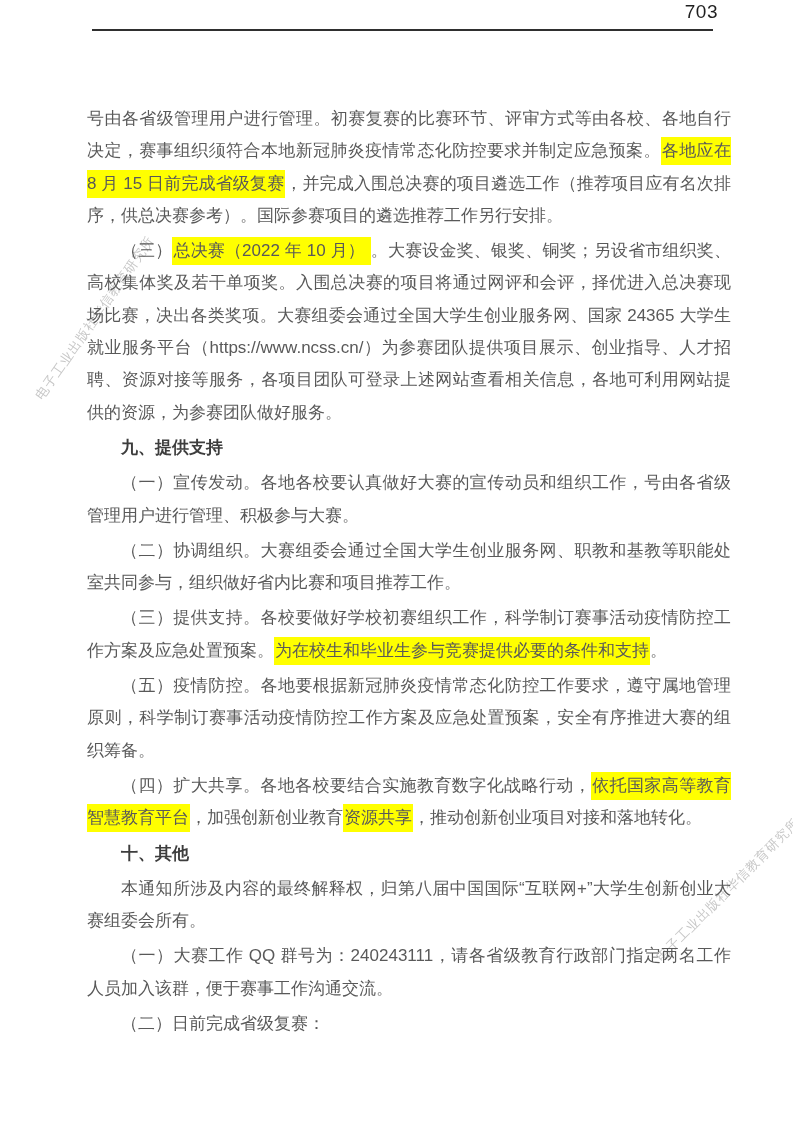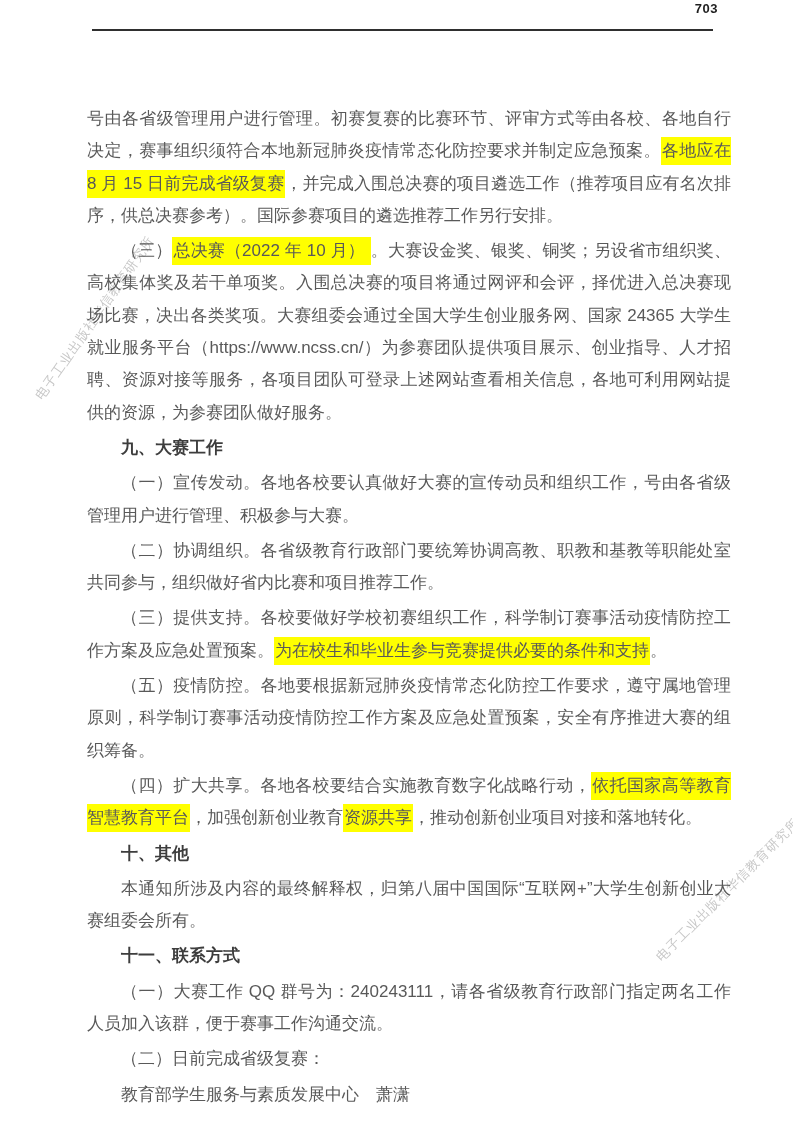--- a/index.html
+++ b/index.html
@@ -11,22 +11,22 @@
     overflow: hidden;
     font-family: "Liberation Sans", "DejaVu Sans", sans-serif;
   }
   
   .page-number {
     position: absolute;
     top: 1px;
     left: 0;
     width: 718px;
     text-align: right;
-    font-size: 13px;
-    font-weight: 700;
+    font-size: 19px;
+    font-weight: 400;
     color: #1f1f1f;
     letter-spacing: 0.5px;
   }
   .header-rule {
     position: absolute;
     top: 29px;
     left: 92px;
     width: 621px;
     height: 2px;
     background: #2f2f2f;
@@ -85,26 +85,24 @@
 <div class="page">
   <div class="page-number">703</div>
   <div class="header-rule"></div>
 
   <span class="watermark wm-top-left">电子工业出版社华信教育研究所</span>
   <span class="watermark wm-bottom-right">电子工业出版社华信教育研究所</span>
 
   <div class="document-body">
       <p class="body"><span>号由各省级管理用户进行管理。初赛复赛的比赛环节、评审方式等由各校、各地自行决定，赛事组织须符合本地新冠肺炎疫情常态化防控要求并制定应急预案。</span><mark>各地应在 8 月 15 日前完成省级复赛</mark><span>，并完成入围总决赛的项目遴选工作（推荐项目应有名次排序，供总决赛参考）。国际参赛项目的遴选推荐工作另行安排。</span></p>
       <p class="body indent"><span>（三）</span><mark>总决赛（2022 年 10 月） </mark><span>。大赛设金奖、银奖、铜奖；另设省市组织奖、高校集体奖及若干单项奖。入围总决赛的项目将通过网评和会评，择优进入总决赛现场比赛，决出各类奖项。大赛组委会通过全国大学生创业服务网、国家 24365 大学生就业服务平台（https://www.ncss.cn/）为参赛团队提供项目展示、创业指导、人才招聘、资源对接等服务，各项目团队可登录上述网站查看相关信息，各地可利用网站提供的资源，为参赛团队做好服务。</span></p>
-      <h3 class="heading indent"><span>九、大赛工作</span></h3>
+      <h3 class="heading indent"><span>九、提供支持</span></h3>
       <p class="body indent"><span>（一）宣传发动。各地各校要认真做好大赛的宣传动员和组织工作，号由各省级管理用户进行管理、积极参与大赛。</span></p>
-      <p class="body indent"><span>（二）协调组织。各省级教育行政部门要统筹协调高教、职教和基教等职能处室共同参与，组织做好省内比赛和项目推荐工作。</span></p>
+      <p class="body indent"><span>（二）协调组织。大赛组委会通过全国大学生创业服务网、职教和基教等职能处室共同参与，组织做好省内比赛和项目推荐工作。</span></p>
       <p class="body indent"><span>（三）提供支持。各校要做好学校初赛组织工作，科学制订赛事活动疫情防控工作方案及应急处置预案。</span><mark>为在校生和毕业生参与竞赛提供必要的条件和支持</mark><span>。</span></p>
       <p class="body indent"><span>（五）疫情防控。各地要根据新冠肺炎疫情常态化防控工作要求，遵守属地管理原则，科学制订赛事活动疫情防控工作方案及应急处置预案，安全有序推进大赛的组织筹备。</span></p>
       <p class="body indent"><span>（四）扩大共享。各地各校要结合实施教育数字化战略行动，</span><mark>依托国家高等教育智慧教育平台</mark><span>，加强创新创业教育</span><mark>资源共享</mark><span>，推动创新创业项目对接和落地转化。</span></p>
       <h3 class="heading indent"><span>十、其他</span></h3>
       <p class="body indent"><span>本通知所涉及内容的最终解释权，归第八届中国国际“互联网+”大学生创新创业大赛组委会所有。</span></p>
-      <h3 class="heading indent"><span>十一、联系方式</span></h3>
       <p class="body indent"><span>（一）大赛工作 QQ 群号为：240243111，请各省级教育行政部门指定两名工作人员加入该群，便于赛事工作沟通交流。</span></p>
       <p class="body indent"><span>（二）日前完成省级复赛：</span></p>
-      <p class="body indent"><span>教育部学生服务与素质发展中心　萧潇</span></p>
     </div>
 </div>
 
 </body></html>

